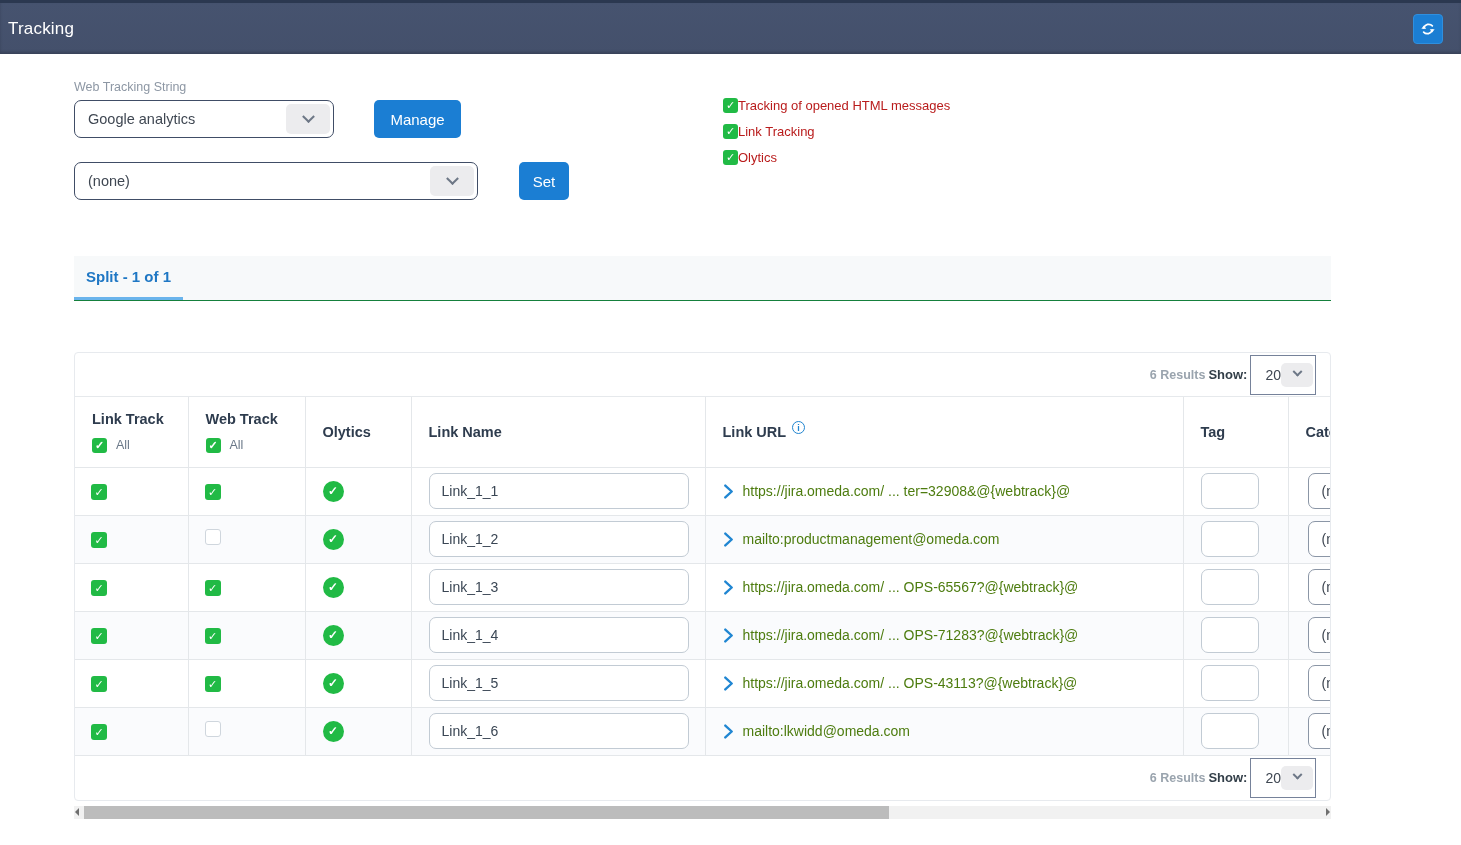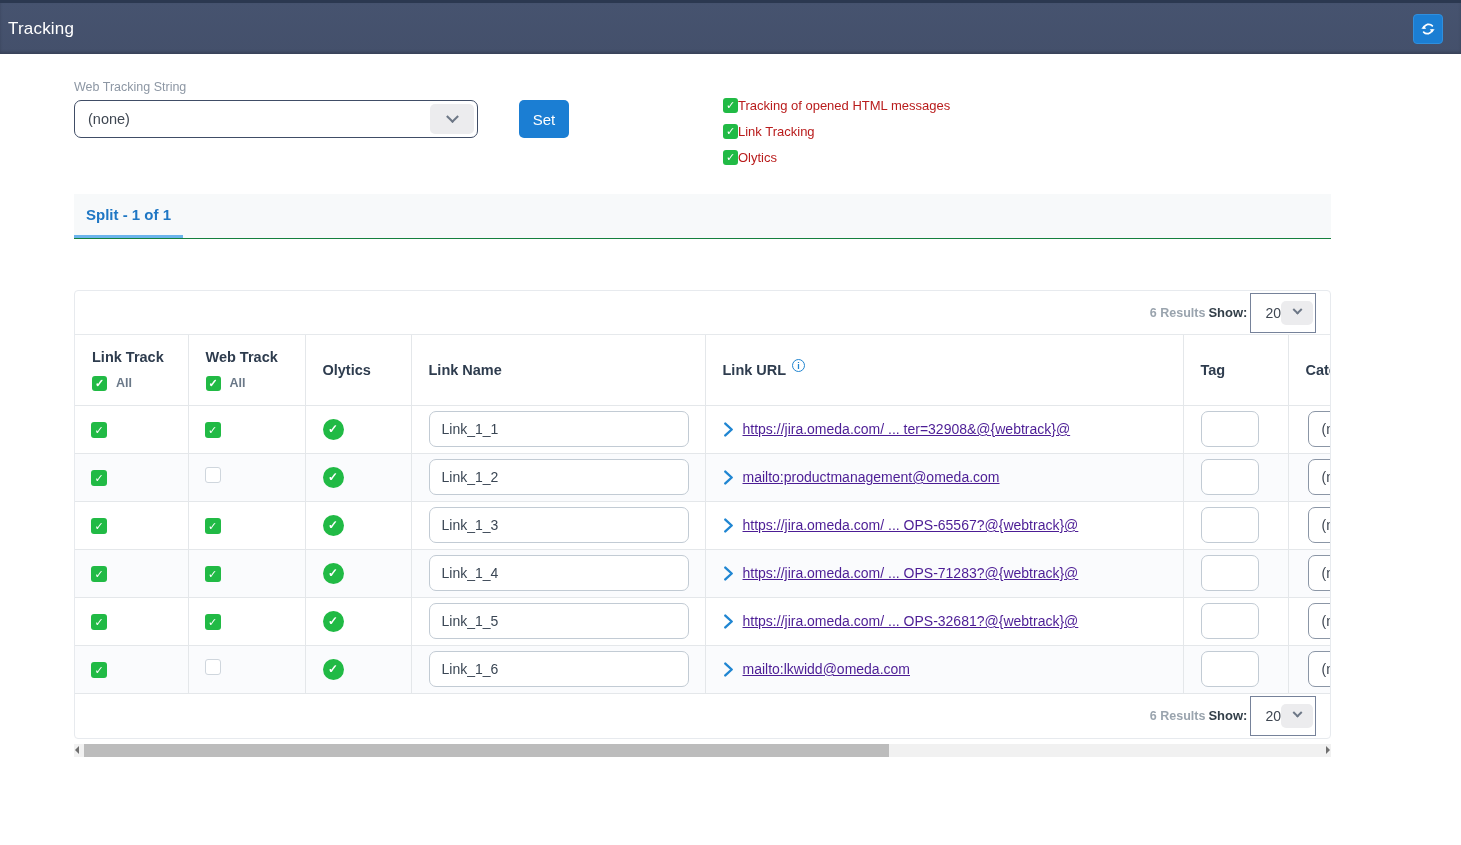--- a/index.html
+++ b/index.html
@@ -72,35 +72,35 @@
   .select-sm .chev { width:7px; height:7px; }
 
   .table-clip { width:1255px; overflow:hidden; }
   table.grid { border-collapse:collapse; table-layout:fixed; width:1473px; }
   .grid th, .grid td { border-right:1px solid #e4e7ea; border-bottom:1px solid #e4e7ea;
                        text-align:left; vertical-align:middle; }
   .grid th { height:70px; padding-left:17px; font-size:14.5px; color:#2e3c4e; }
   .grid td { height:48px; }
   .th-stack .hd-label { display:block; margin-bottom:11px; }
   .all-wrap { display:flex; align-items:center; gap:9px; }
-  .all-label { font-size:12.5px; font-weight:bold; color:#6a7888; }
+  .all-label { font-size:12.5px; font-weight:normal; color:#6a7888; }
   .hd-info { position:relative; top:-6px; left:2px; }
   tr.alt td { background:#fafbfd; }
 
   .check-cell { padding-left:16px; }
   .olytics-badge { width:21px; height:21px; border-radius:50%; background:#21ba45; color:#fff;
                    font-size:12px; font-weight:bold; display:inline-flex; align-items:center;
                    justify-content:center; margin-left:17px; }
   .txt { height:36px; border:1px solid #c2cbd4; border-radius:7px; font-family:inherit;
          font-size:14px; color:#3a4654; padding:0 12px; background:#fff; }
   .name-input { width:260px; margin-left:17px; }
   .tag-input { width:58px; margin-left:17px; }
   .url-cell-inner { display:flex; align-items:center; gap:9px; padding-left:17px;
                     white-space:nowrap; overflow:hidden; }
-  .url-text { font-size:14px; color:#4c1d95;text-decoration:underline; }
+  .url-text { font-size:14px; color:#4d7c0f; }
   .select-cat { width:230px; height:36px; border-width:1px; border-color:#8b96a6;
                 margin-left:19px; }
   .select-cat .select-value { font-size:14px; }
 
   
   .hscroll { margin:5px 0 0 74px; width:1257px; height:13px; background:#f1f1f1;
              position:relative; }
   .hs-thumb { position:absolute; left:10px; top:0; width:805px; height:13px; background:#bcbcbc; }
   .hs-arrow { position:absolute; top:2px; width:0; height:0; border:4.5px solid transparent; }
   .hs-left { left:1px; border-right-color:#6f6f6f; border-left-width:0; }
@@ -117,20 +117,29 @@
       <path d="M17.8 7.8A6.8 6.8 0 0 0 6.4 10.6" fill="none" stroke="#fff" stroke-width="2.3" stroke-linecap="round"></path>
       <polygon points="3.2,11.8 9.6,11.8 6.4,7.4" fill="#fff"></polygon>
       <polygon points="14.4,12.2 20.8,12.2 17.6,16.6" fill="#fff"></polygon>
     </svg>
   </div>
 </header>
 
 <section class="controls">
   <div class="field-label">
     <span>Web Tracking String</span>
+  </div>
+  <div class="ctl-row">
+    <div class="select sel-webtrack">
+      <span class="select-value">Google analytics</span>
+      <span class="chev-box">
+          <i class="chev"></i>
+        </span>
+    </div>
+    <button class="btn btn-manage">Manage</button>
   </div>
 
   <div class="ctl-row">
     <div class="select sel-category">
       <span class="select-value">(none)</span>
       <span class="chev-box">
           <i class="chev"></i>
         </span>
     </div>
     <button class="btn btn-set">Set</button>
@@ -281,21 +290,21 @@
           <tr>
             <td class="check-cell"><span class="cb on">✓</span></td>
             <td class="check-cell"><span class="cb on">✓</span></td>
             <td><span class="olytics-badge">✓</span></td>
             <td><input class="txt name-input" value="Link_1_5" style=""></td>
             <td>
               <span class="url-cell-inner">
                 <svg viewBox="0 0 12 16" width="11" height="15" style="flex:0 0 auto">
                   <path d="M2.5 1.5 L9.5 8 L2.5 14.5" fill="none" stroke="#2086d2" stroke-width="2.6" stroke-linecap="round" stroke-linejoin="round"></path>
                 </svg>
-                <span class="url-text">https://jira.omeda.com/ ... OPS-32681?@{webtrack}@</span>
+                <span class="url-text">https://jira.omeda.com/ ... OPS-43113?@{webtrack}@</span>
               </span>
             </td>
             <td><input class="txt tag-input" style=""></td>
             <td><span class="select select-cat">
                 <span class="select-value">(none)</span>
               </span></td>
           </tr>
           <tr class="alt">
             <td class="check-cell"><span class="cb on">✓</span></td>
             <td class="check-cell"><span class="cb off"></span></td>

